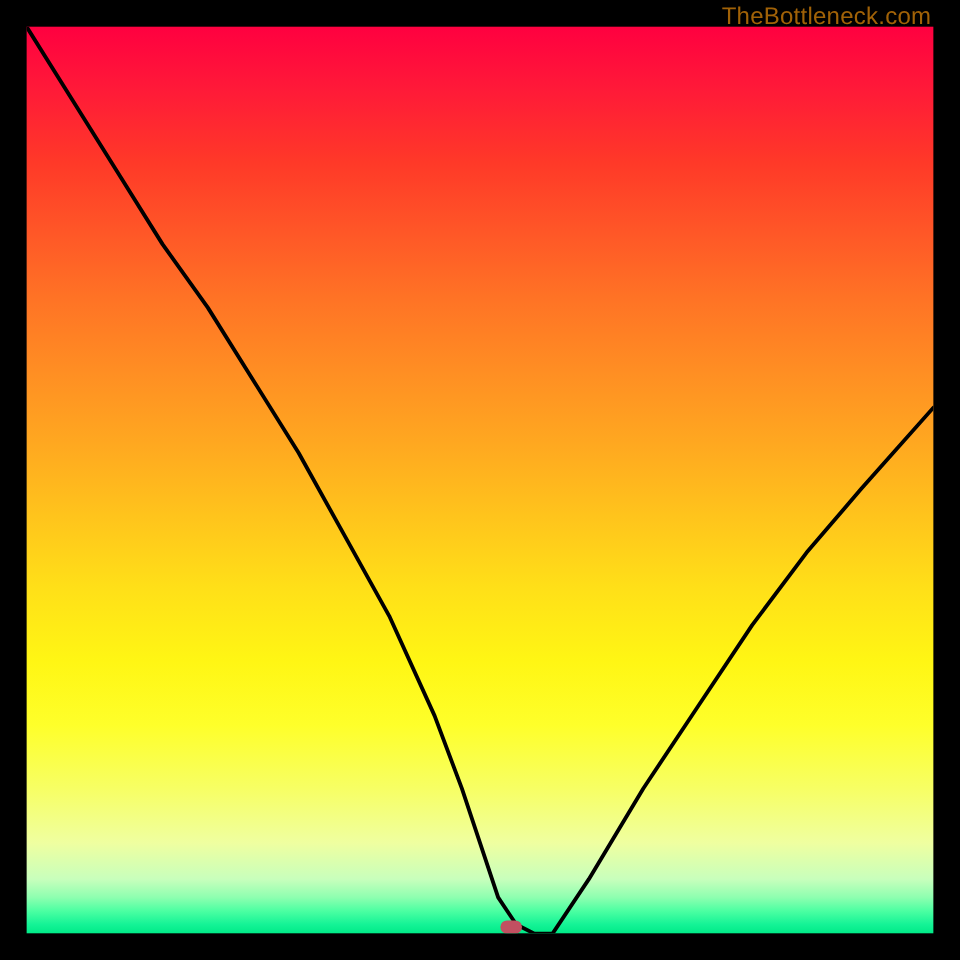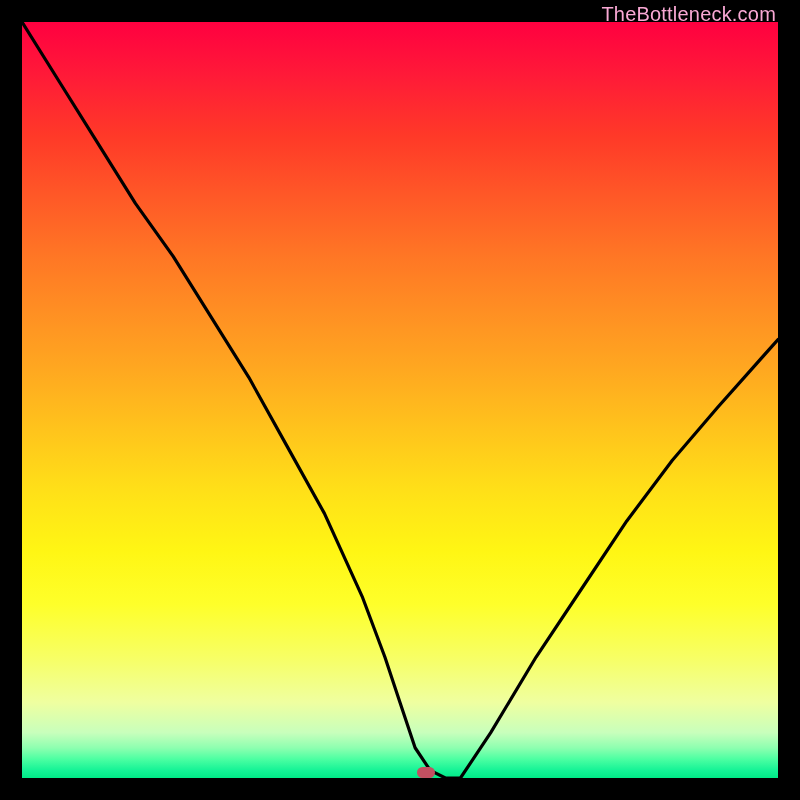--- a/index.html
+++ b/index.html
@@ -45,21 +45,21 @@
       #00ea87 100%
     );
   }
   .watermark {
     position: absolute;
     top: 3px;
     right: 24px;
     font-family: Arial, Helvetica, sans-serif;
     font-size: 20px;
     font-weight: 400;
-    color: #f9a8d4;
+    color: #a16207;
     letter-spacing: 0.2px;
   }
   .curve-svg {
     position: absolute;
     inset: 0;
     width: 100%;
     height: 100%;
     pointer-events: none;
   }
   .marker {

